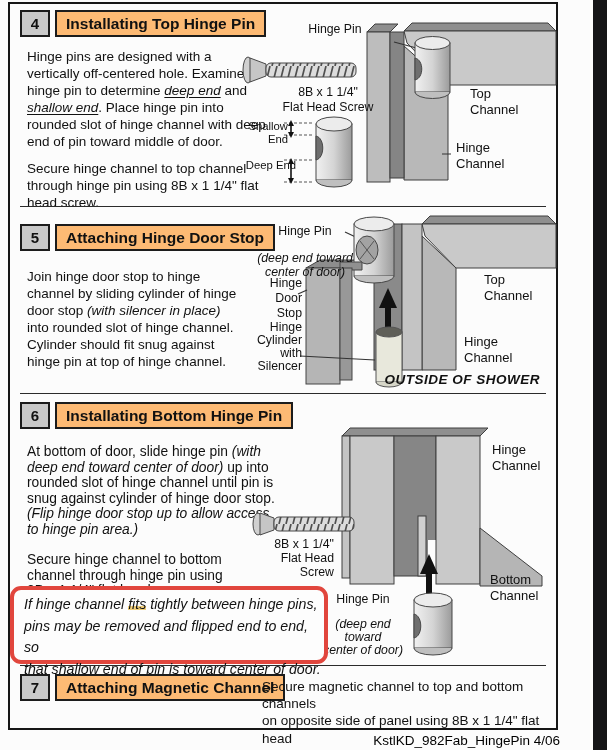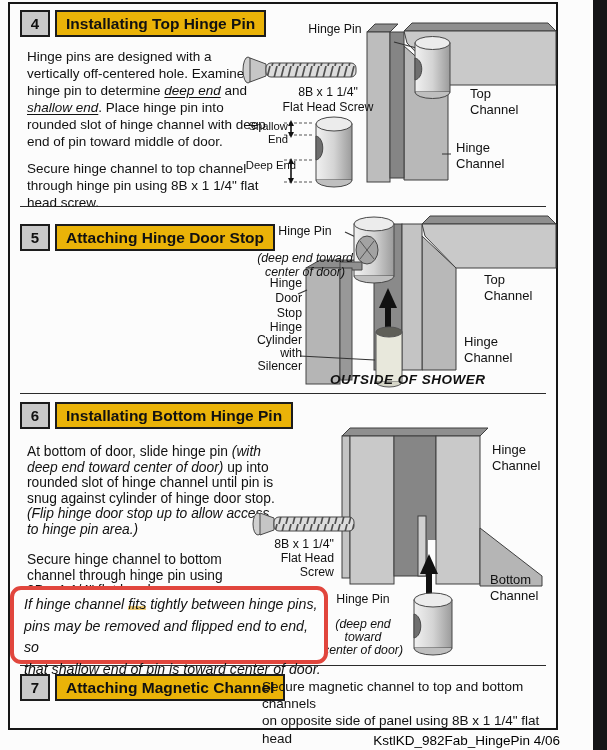--- a/index.html
+++ b/index.html
@@ -3,21 +3,21 @@
 <meta charset="utf-8">
 <style>
   html,body{margin:0;padding:0;background:#e8e8e8;}
   .stage{position:relative;width:607px;height:750px;background:#fcfcfc;overflow:hidden;
          font-family:"Liberation Sans",sans-serif;color:#111;}
   .abs{position:absolute;}
   .page-frame{position:absolute;left:8px;top:2px;width:546px;height:724px;border:2px solid #161616;background:transparent;}
   .black-strip{position:absolute;left:593px;top:0;width:14px;height:750px;background:#151517;}
   .secnum{position:absolute;width:26px;height:23px;background:#c9c9c9;border:2px solid #1c1c1c;
           font-weight:bold;font-size:15px;line-height:23px;text-align:center;}
-  .sectitle{position:absolute;height:23px;background:#eab308;border:2px solid #1c1c1c;
+  .sectitle{position:absolute;height:23px;background:#fdba74;border:2px solid #1c1c1c;
             font-weight:bold;font-size:15.5px;line-height:23px;padding:0 9px;white-space:nowrap;}
   .body{position:absolute;font-size:13.5px;line-height:17px;white-space:pre-line;margin:12px;}
   .body6{font-size:13.8px;line-height:15.6px;}
   .iu{font-style:italic;text-decoration:underline;text-underline-offset:2px;}
   .it{font-style:italic;}
   .dlabel{position:absolute;font-size:12.3px;line-height:13.4px;white-space:pre-line;}
   .dlabel-lg{position:absolute;font-size:13px;line-height:15.5px;white-space:pre-line;}
   .center{text-align:center;}
   .right{text-align:right;}
   .divider{position:absolute;left:20px;width:526px;height:1px;background:#2b2b2b;}
@@ -117,20 +117,26 @@
   <div class="dlabel-lg" style="left:470px;top:86px">Top
 Channel</div>
   <div class="dlabel-lg" style="left:456px;top:140px">Hinge
 Channel</div>
 
   <div class="divider" style="top:206px"></div>
 
   <div class="secnum" style="left:20px;top:224px">5</div>
   <div class="sectitle" style="left:55px;top:224px">Attaching Hinge Door Stop</div>
 
+  <p class="body" style="left:15px;top:256px;width:250px"><span>Join hinge door stop to hinge
+channel by sliding cylinder of hinge
+door stop  </span><span class="it">(with silencer in place)</span><span>
+into rounded slot of hinge channel.
+Cylinder should fit snug against
+hinge pin at top of hinge channel.</span></p>
 
   <svg class="abs" style="left:236px;top:210px" width="322" height="184" viewBox="0 0 322 184">
     <g stroke="#3f3f3f" stroke-width="1">
       <polygon points="194,6 312,6 320,14 186,14" fill="#8f8f8f"></polygon>
       <polygon points="186,14 320,14 320,58 220,58 189,26" fill="#c9c9c9"></polygon>
       <polygon points="186,26 220,58 220,160 186,160" fill="#b8b8b8"></polygon>
     </g>
     <rect x="138" y="14" width="28" height="146" fill="#8a8a8a" stroke="#3f3f3f"></rect>
     <rect x="166" y="14" width="20" height="146" fill="#c4c4c4" stroke="#3f3f3f"></rect>
     <line x1="109" y1="22" x2="126" y2="30" stroke="#333" stroke-width="1.2"></line>
@@ -168,21 +174,21 @@
   </div>
   <div class="dlabel right" style="left:240px;top:276px;width:62px;line-height:15px">Hinge Door
 Stop</div>
   <div class="dlabel right" style="left:228px;top:321px;width:74px;line-height:13px">Hinge Cylinder
 with
 Silencer</div>
   <div class="dlabel-lg" style="left:484px;top:272px">Top
 Channel</div>
   <div class="dlabel-lg" style="left:464px;top:334px">Hinge
 Channel</div>
-  <div class="outside" style="left:330px;top:372px;width:210px;text-align:left">OUTSIDE  OF  SHOWER</div>
+  <div class="outside" style="left:330px;top:372px;width:210px;text-align:right">OUTSIDE  OF  SHOWER</div>
 
   <div class="divider" style="top:393px"></div>
 
   <div class="secnum" style="left:20px;top:402px">6</div>
   <div class="sectitle" style="left:55px;top:402px">Installating Bottom Hinge Pin</div>
 
   <p class="body body6" style="left:15px;top:432px;width:288px"><span>At bottom of door, slide hinge pin </span><span class="it">(with
 deep end toward center of door)</span><span>  up into
 rounded slot of hinge channel until pin is
 snug against cylinder of hinge door stop.

